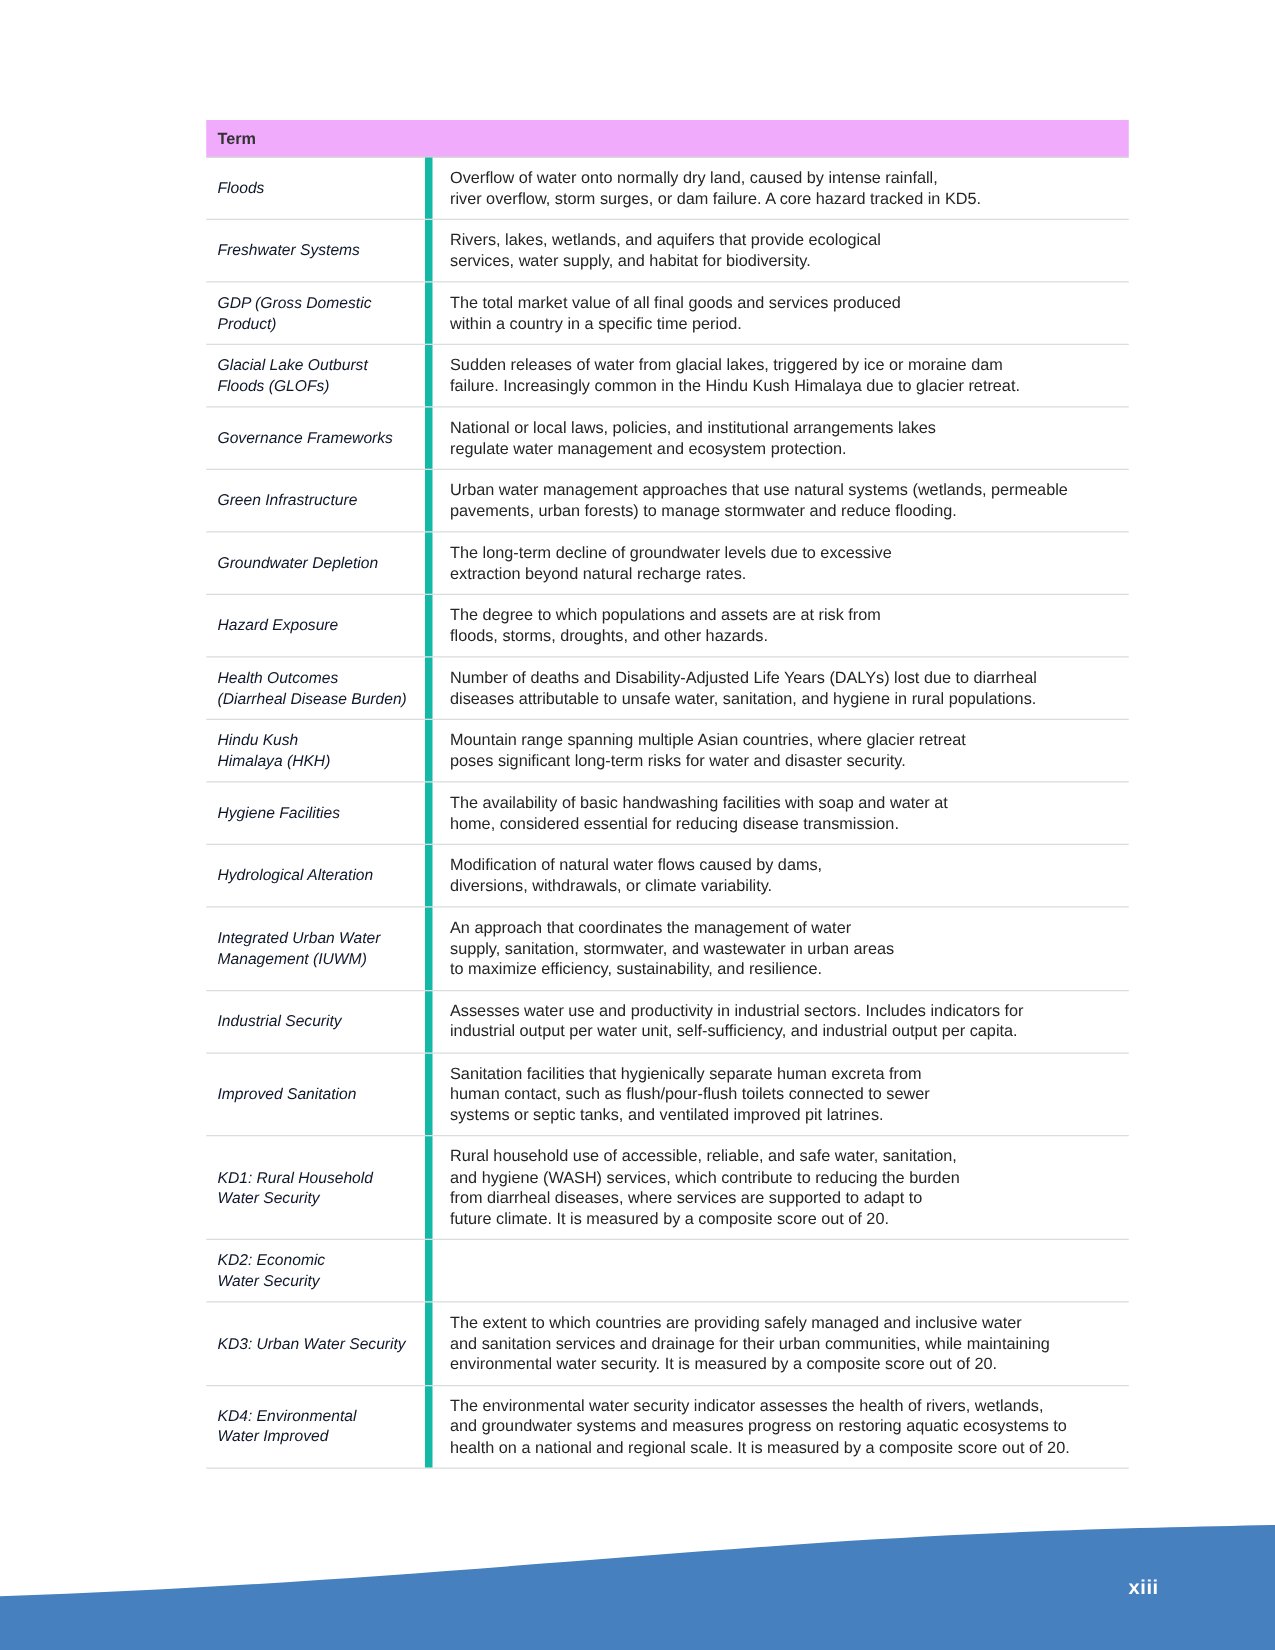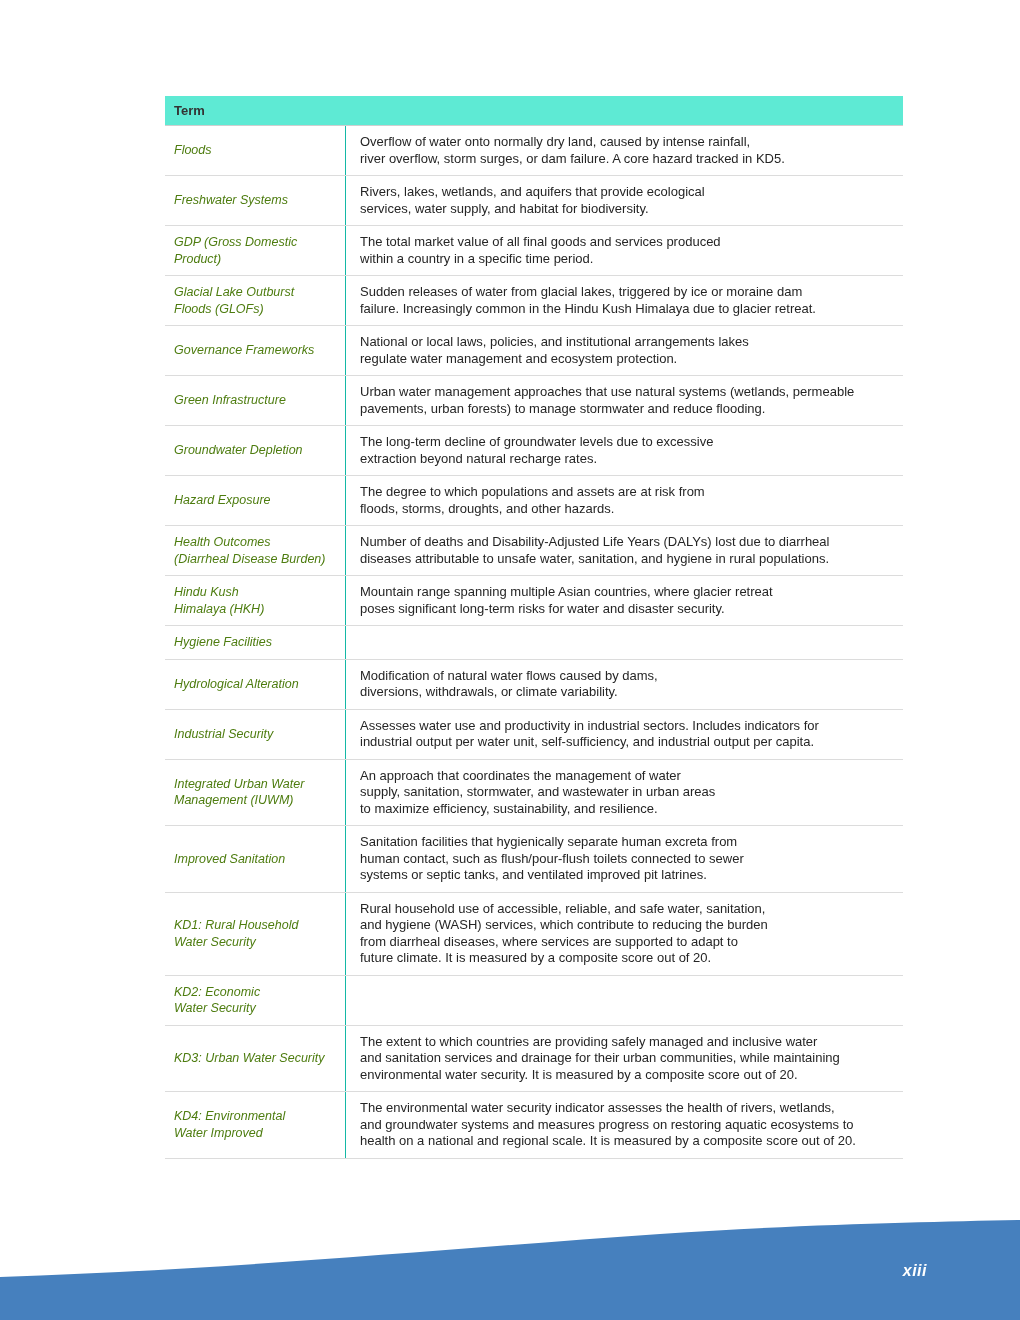--- a/index.html
+++ b/index.html
@@ -16,21 +16,21 @@
 
   .glossary {
     position: absolute;
     left: 165px;
     top: 96px;
     width: 738px;
   }
 
   .header-row {
     display: flex;
-    background: #5eead4;
+    background: #f0abfc;
     border-bottom: 1px solid #cfcfcf;
     font-weight: bold;
     font-size: 13px;
     color: #333333;
   }
   .hcell { padding: 7px 8px 7px 9px; }
   .hcell-term { width: 181px; }
   .hcell-def { flex: 1; padding-left: 14px; }
 
   .row {
@@ -41,39 +41,38 @@
   .cell-term {
     width: 181px;
     align-self: stretch;
     display: flex;
     align-items: center;
     padding: 8px 8px 8px 9px;
     font-style: italic;
     font-size: 12.5px;
     line-height: 16.5px;
     white-space: pre-line;
-    border-right: 1px solid #14b8a6;
-    color: #4d7c0f;
+    border-right: 6px solid #14b8a6;
+    color: #0f172a;
   }
   .cell-def {
     flex: 1;
     padding: 8px 10px 8px 14px;
     font-size: 13px;
     line-height: 16.5px;
     white-space: pre-line;
     color: #252525;
   }
 
   .footer {
     position: absolute;
     left: 0;
     bottom: 0;
     width: 1020px;
     height: 130px;
-    font-style: italic;
   }
   .footer svg { display: block; width: 1020px; height: 130px; }
   .page-number {
     position: absolute;
     right: 93px;
     top: 72px;
     color: #ffffff;
     font-weight: bold;
     font-size: 16px;
     letter-spacing: 0.5px;
@@ -136,37 +135,39 @@
 diseases attributable to unsafe water, sanitation, and hygiene in rural populations.</div>
   </div>
   <div class="row">
     <div class="cell-term">Hindu Kush
 Himalaya (HKH)</div>
     <div class="cell-def">Mountain range spanning multiple Asian countries, where glacier retreat
 poses significant long-term risks for water and disaster security.</div>
   </div>
   <div class="row">
     <div class="cell-term">Hygiene Facilities</div>
+    <div class="cell-def">The availability of basic handwashing facilities with soap and water at
+home, considered essential for reducing disease transmission.</div>
   </div>
   <div class="row">
     <div class="cell-term">Hydrological Alteration</div>
     <div class="cell-def">Modification of natural water flows caused by dams,
 diversions, withdrawals, or climate variability.</div>
-  </div>
-  <div class="row">
-    <div class="cell-term">Industrial Security</div>
-    <div class="cell-def">Assesses water use and productivity in industrial sectors. Includes indicators for
-industrial output per water unit, self-sufficiency, and industrial output per capita.</div>
   </div>
   <div class="row">
     <div class="cell-term">Integrated Urban Water
 Management (IUWM)</div>
     <div class="cell-def">An approach that coordinates the management of water
 supply, sanitation, stormwater, and wastewater in urban areas
 to maximize efficiency, sustainability, and resilience.</div>
+  </div>
+  <div class="row">
+    <div class="cell-term">Industrial Security</div>
+    <div class="cell-def">Assesses water use and productivity in industrial sectors. Includes indicators for
+industrial output per water unit, self-sufficiency, and industrial output per capita.</div>
   </div>
   <div class="row">
     <div class="cell-term">Improved Sanitation</div>
     <div class="cell-def">Sanitation facilities that hygienically separate human excreta from
 human contact, such as flush/pour-flush toilets connected to sewer
 systems or septic tanks, and ventilated improved pit latrines.</div>
   </div>
   <div class="row">
     <div class="cell-term">KD1: Rural Household
 Water Security</div>

